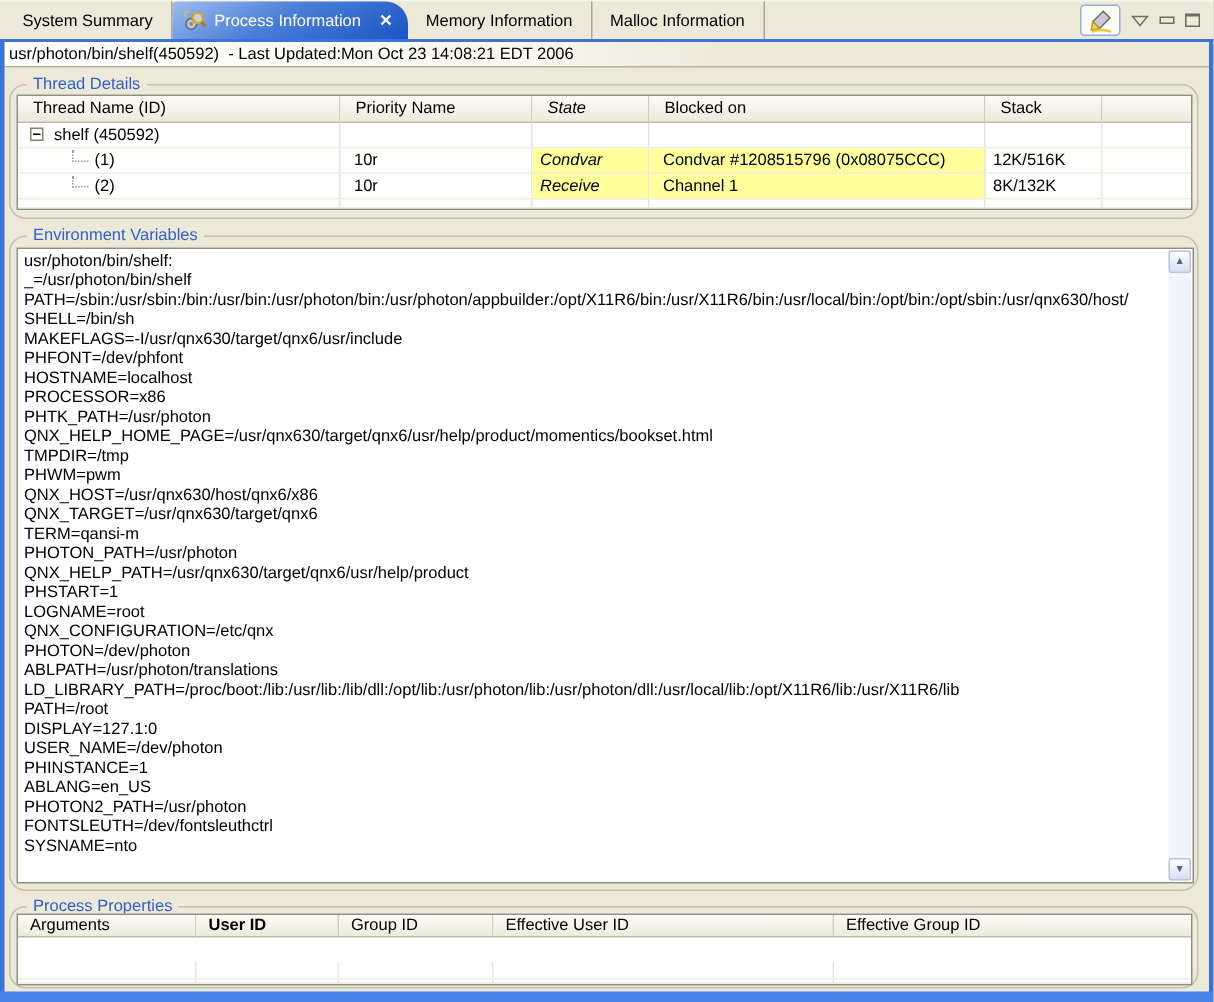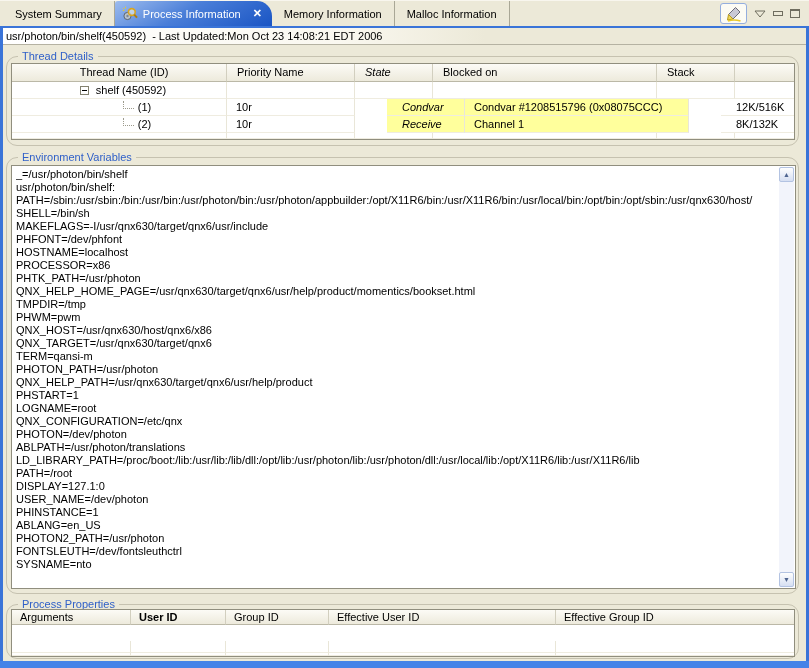--- a/index.html
+++ b/index.html
@@ -45,25 +45,25 @@
   .thead{ display:flex; height:18px; flex:none;}
   .thead2{ display:flex; height:15px; flex:none;}
   .hc{ background:linear-gradient(180deg,#fcfbf6,#edeadc); border-right:1px solid #d2cfbf;
        border-bottom:1px solid #bbb8a7; line-height:17px; padding-left:10px; white-space:nowrap; overflow:hidden;}
   .thead2 .hc{ line-height:14px; padding-left:8px; }
   .trow{ display:flex; height:17px; flex:none;}
   .rowfill{ display:flex; flex:1;}
   .bc{ border-right:1px solid #e9e6d8; border-bottom:1px solid #efece0; line-height:16px;
        padding-left:8px; white-space:nowrap; overflow:hidden;}
   .last{ border-right:none !important; flex:1;}
-  .w1{width:215px;flex:none;text-align:center;} .w2{width:128px;flex:none;} .w3{width:78px;flex:none;font-style:italic;}
+  .w1{width:215px;flex:none;} .w2{width:128px;flex:none;} .w3{width:78px;flex:none;font-style:italic;}
   .w4{width:224px;flex:none;} .w5{width:78px;flex:none;}
   .p1{width:119px;flex:none;} .p2{width:95px;flex:none;font-weight:bold;} .p3{width:103px;flex:none;} .p4{width:227px;flex:none;}
   .hl{ background:#ffff9c; }
-  .pad5{ padding-left:15px;margin-left:32px; } .pad9{ padding-left:9px; } .pad6{ padding-left:2px;margin-top:44px; }
+  .pad5{ padding-left:5px; } .pad9{ padding-left:9px; } .pad6{ padding-left:2px;margin-top:44px; }
   .r16{ height:16px; } .r12{ height:12px; }
 
   
   .minus{ display:inline-block; width:9px; height:9px; border:1px solid #848270; background:#fff;
           position:relative; vertical-align:-1px; margin-right:7px; }
   .minus::after{ content:""; position:absolute; left:1px; right:1px; top:3px; height:1px; background:#000; }
   .elbow{ display:inline-block; width:11px; height:8px; border-left:1px dotted #9c9a8c;
           border-bottom:1px dotted #9c9a8c; margin-left:28px; margin-right:4px; vertical-align:2px; }
 
   
@@ -165,22 +165,22 @@
           <div class="bc w5"></div>
           <div class="bc last"></div>
       </div>
     </div>
   </div>
 
   <div class="group" id="g2">
     <span class="group-label">Environment Variables</span>
     <div id="env-panel">
       <div class="env-text">
+          <div class="env-line">usr/photon/bin/shelf:</div>
           <div class="env-line">_=/usr/photon/bin/shelf</div>
-          <div class="env-line">usr/photon/bin/shelf:</div>
           <div class="env-line">PATH=/sbin:/usr/sbin:/bin:/usr/bin:/usr/photon/bin:/usr/photon/appbuilder:/opt/X11R6/bin:/usr/X11R6/bin:/usr/local/bin:/opt/bin:/opt/sbin:/usr/qnx630/host/</div>
           <div class="env-line">SHELL=/bin/sh</div>
           <div class="env-line">MAKEFLAGS=-I/usr/qnx630/target/qnx6/usr/include</div>
           <div class="env-line">PHFONT=/dev/phfont</div>
           <div class="env-line">HOSTNAME=localhost</div>
           <div class="env-line">PROCESSOR=x86</div>
           <div class="env-line">PHTK_PATH=/usr/photon</div>
           <div class="env-line">QNX_HELP_HOME_PAGE=/usr/qnx630/target/qnx6/usr/help/product/momentics/bookset.html</div>
           <div class="env-line">TMPDIR=/tmp</div>
           <div class="env-line">PHWM=pwm</div>

